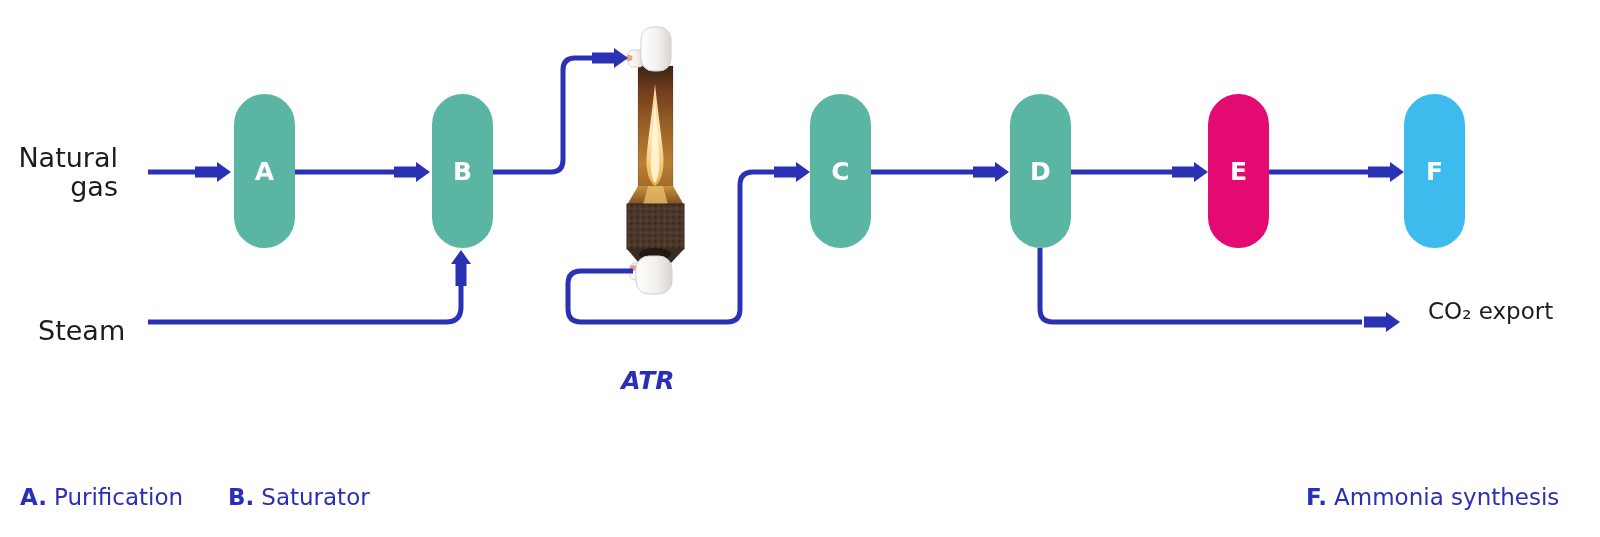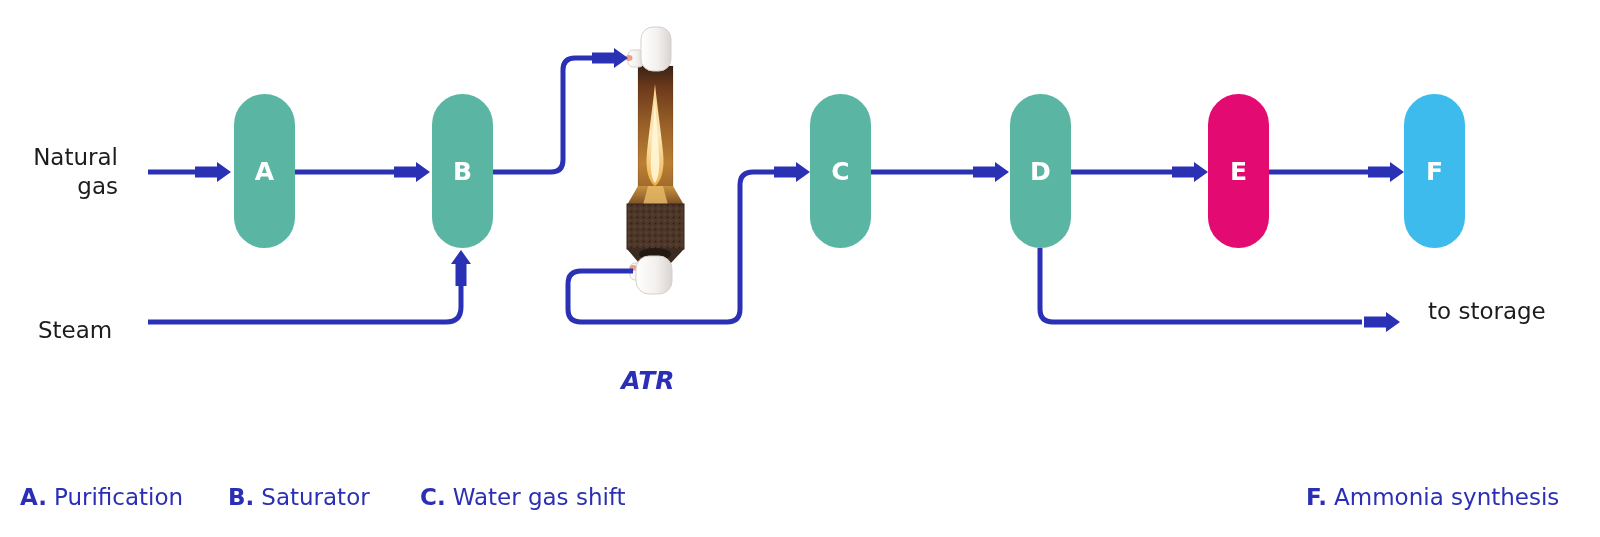--- a/index.html
+++ b/index.html
@@ -10,21 +10,21 @@
   .layer{position:absolute;left:0;top:0;}
   
   .pill{
     position:absolute;top:94px;width:61px;height:154px;border-radius:31px;
     display:flex;align-items:center;justify-content:center;
   }
   .pill .letter{
     color:#ffffff;font-weight:bold;font-size:25px;line-height:1;
   }
   
-  .lbl{position:absolute;color:#1c1c1c;font-size:23px;line-height:29px;}
+  .lbl{position:absolute;color:#1c1c1c;font-size:27px;line-height:29px;}
   .lbl-right{text-align:right;}
   .atr-lbl{
     position:absolute;left:598px;top:367px;width:100px;text-align:center;
     color:#2B2FB8;font-weight:bold;font-size:25px;line-height:28px;font-style:italic;
   }
   .co2-lbl{position:absolute;left:1428px;top:296px;color:#1c1c1c;font-size:23px;line-height:30px;}
   
   .legend-item{position:absolute;top:484px;font-size:23px;color:#2B2FB5;white-space:nowrap;}
   .lg-key{font-weight:bold;margin-right:7px;}
 </style>
@@ -156,29 +156,26 @@
   <div class="lbl lbl-right" style="left:10px;top:143px;width:108px">
     <div>Natural</div>
     <div>gas</div>
   </div>
 
   <div class="lbl" style="left:38px;top:316px">Steam</div>
 
   <div class="atr-lbl">ATR</div>
 
   <div class="co2-lbl">
-    <div>to storage</div>
+    <div>CO₂ export</div>
   </div>
 
   <div class="legend-item" style="left:20px">
     <span class="lg-key">A.</span><span>Purification</span>
   </div>
   <div class="legend-item" style="left:228px">
     <span class="lg-key">B.</span><span>Saturator</span>
   </div>
-  <div class="legend-item" style="left:420px">
-    <span class="lg-key">C.</span><span>Water gas shift</span>
-  </div>
   <div class="legend-item" style="left:1306px">
     <span class="lg-key">F.</span><span>Ammonia synthesis</span>
   </div>
 
 </div>
 
 </body></html>

